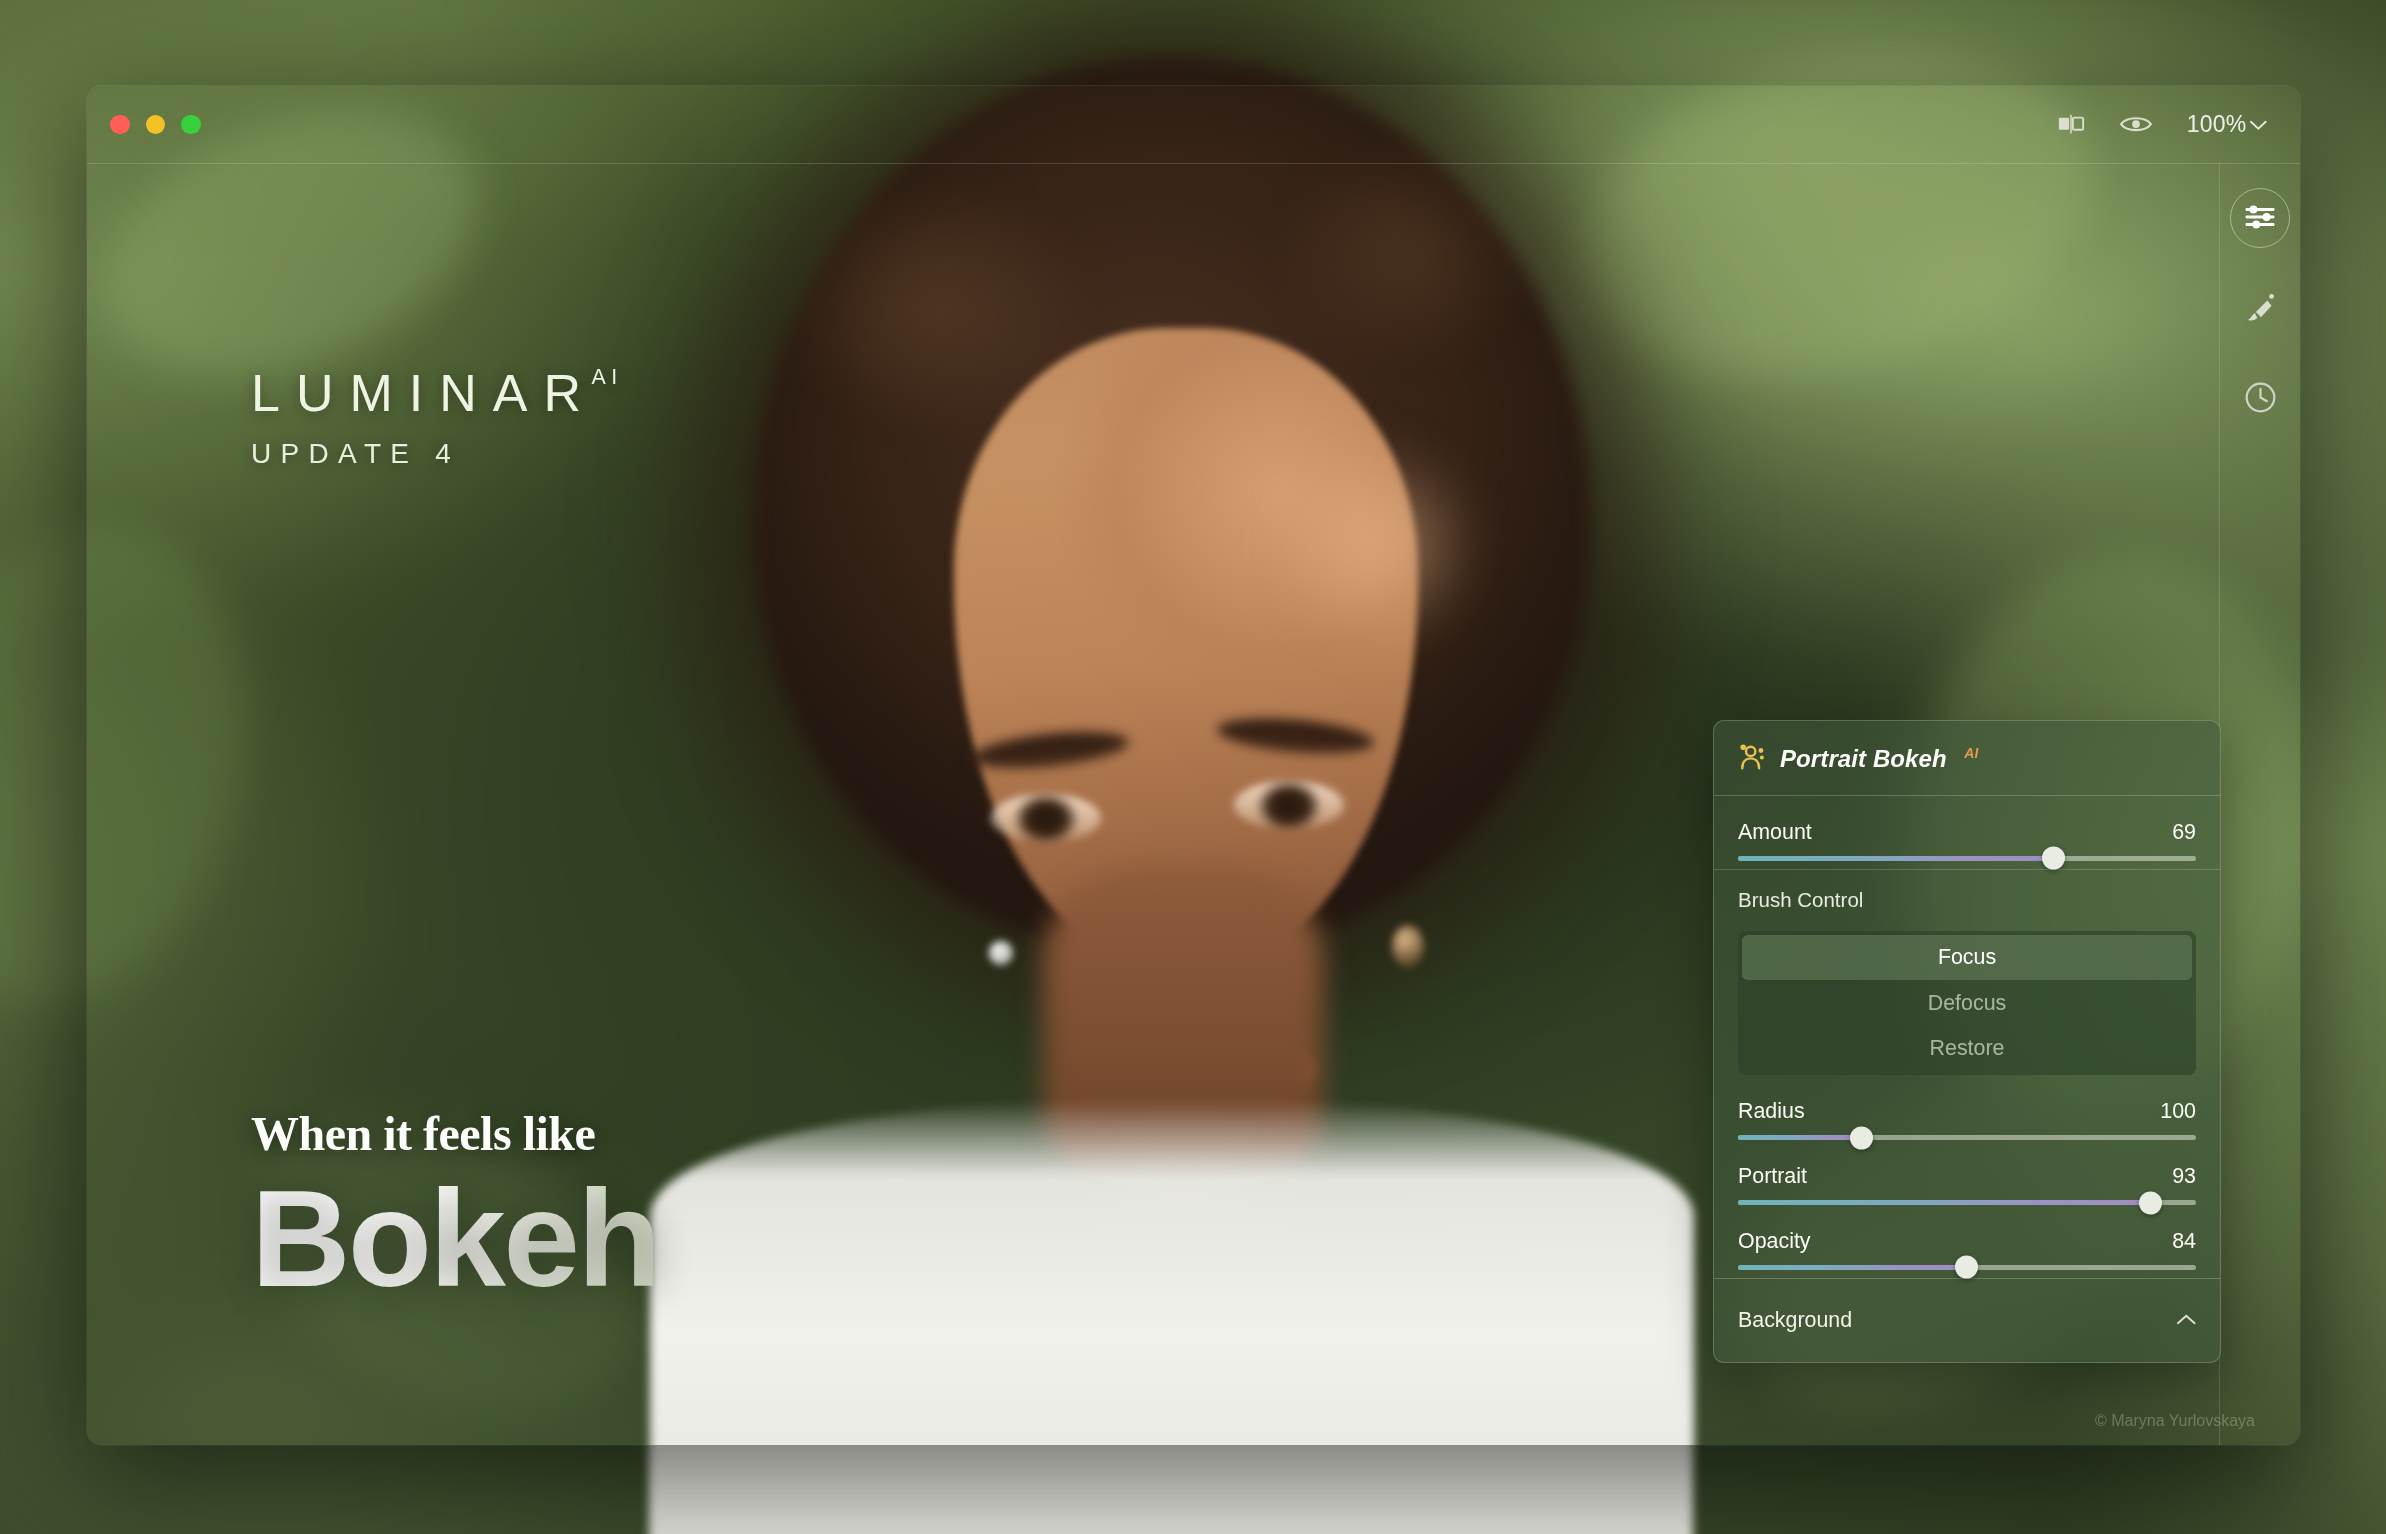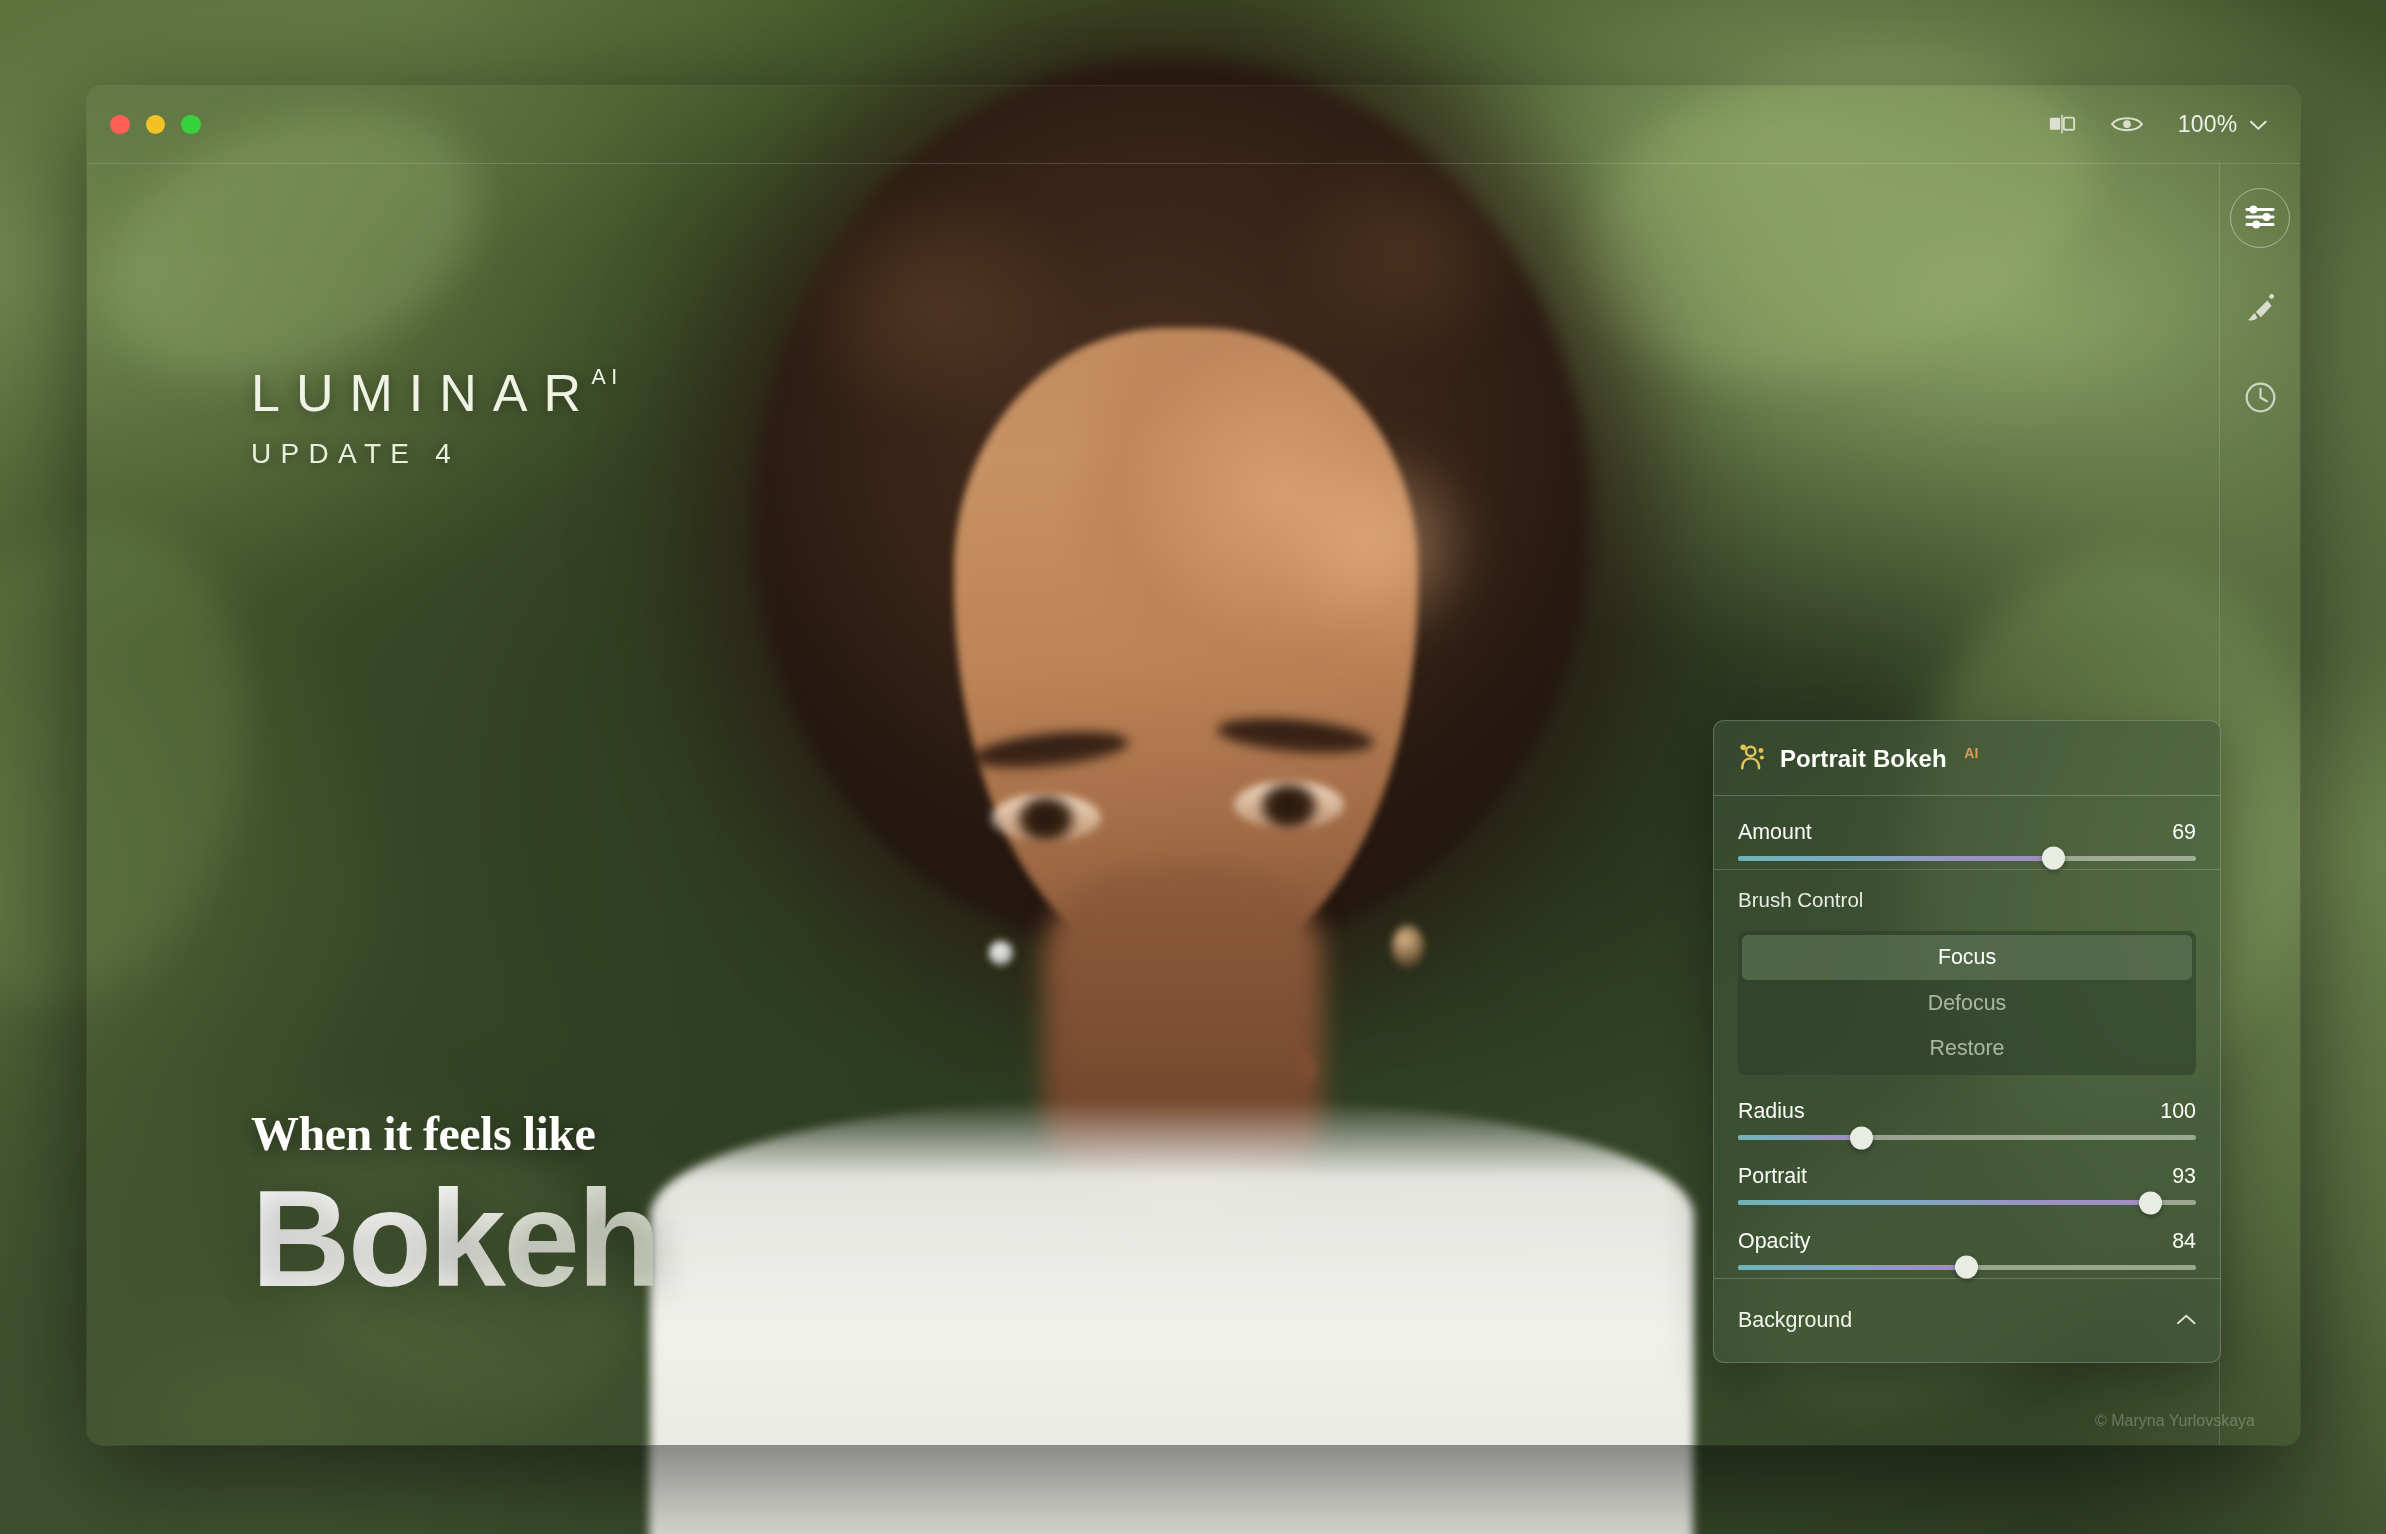--- a/index.html
+++ b/index.html
@@ -255,21 +255,21 @@
   }
   .tb-btn {
     display: flex;
     align-items: center;
     justify-content: center;
     opacity: .92;
   }
   .zoom-ctl {
     display: flex;
     align-items: center;
-    gap: 12px;
+    gap: 3px;
     font-size: 23px;
     letter-spacing: 0.2px;
     color: #eef0e8;
   }
 
   
   .rail {
     position: absolute;
     right: 0; top: 77px; bottom: 0;
     width: 80px;
@@ -370,20 +370,21 @@
     box-shadow: 0 17px 50px rgba(0,0,0,.32);
     z-index: 7;
     overflow: hidden;
   }
   .panel-head {
     display: flex;
     align-items: center;
     gap: 12px;
     padding: 22.4px 24px 20.5px 24px;
     border-bottom: 0.9px solid rgba(255,255,255,.22);
+    font-style: italic;
   }
   .panel-title {
     font-size: 24px;
     font-weight: 700;
     color: #fdfdfa;
     letter-spacing: 0.1px;
   }
   .panel-ai {
     font-size: 14px;
     font-weight: 700;

